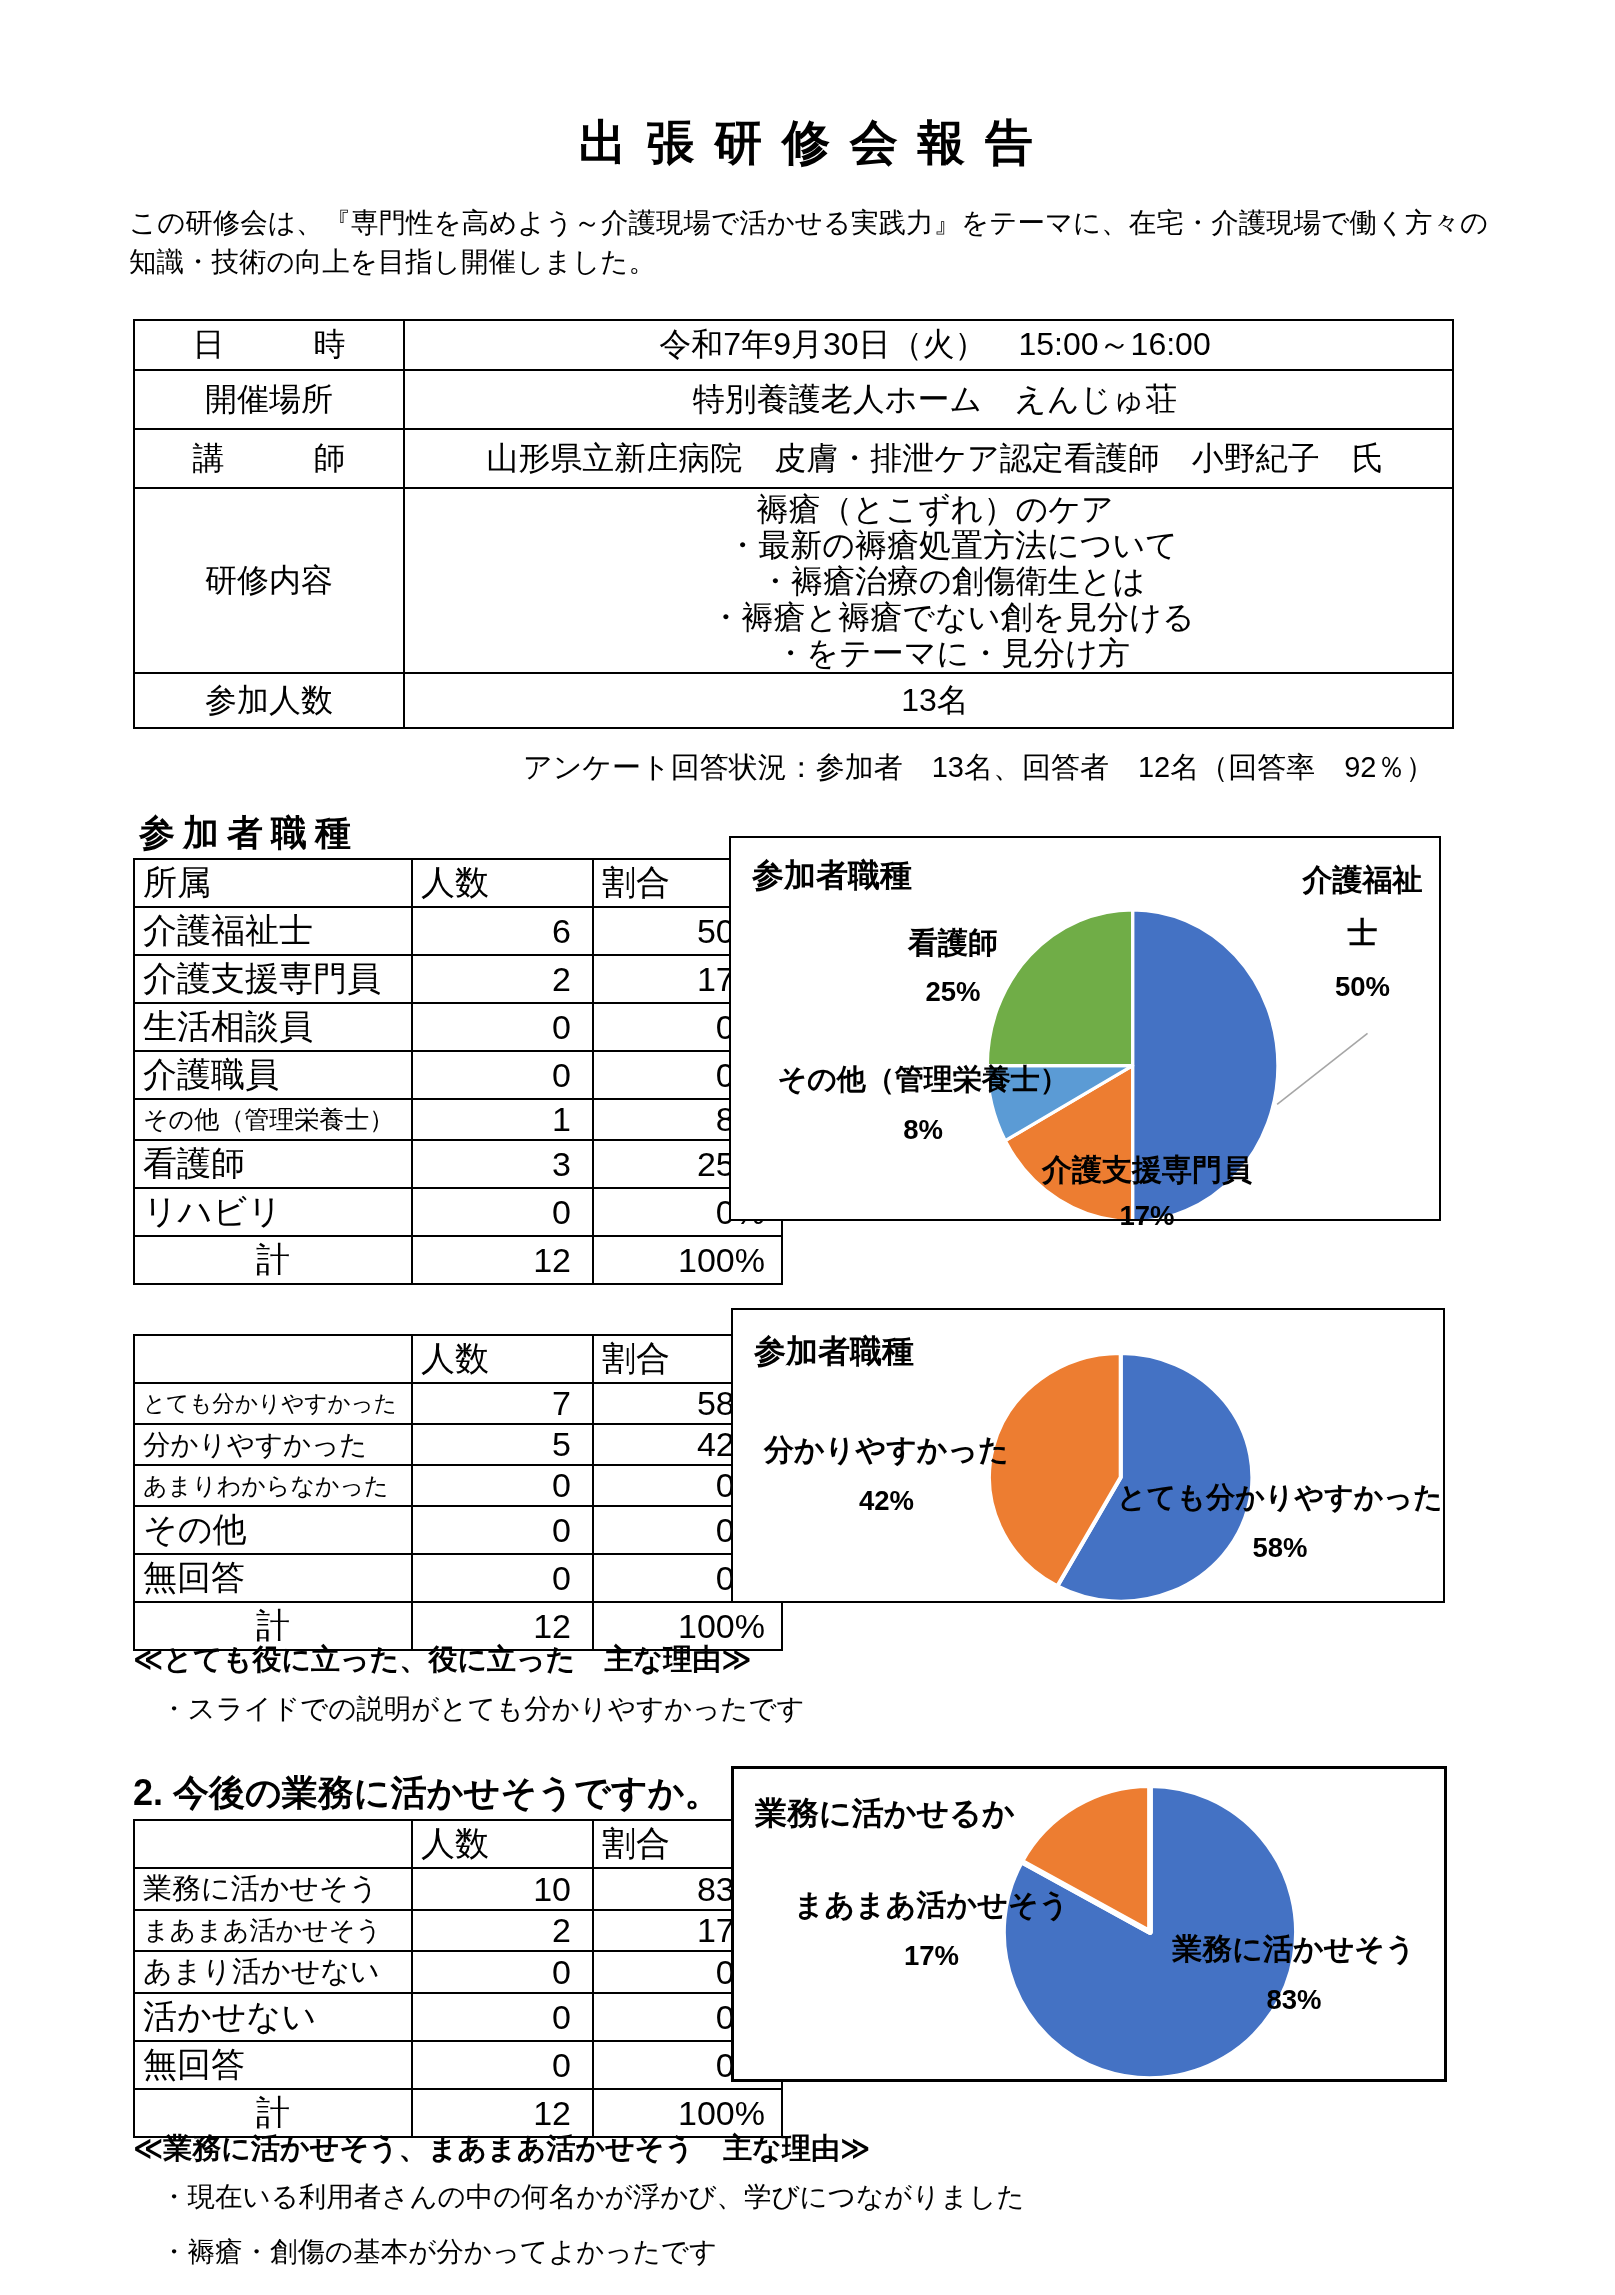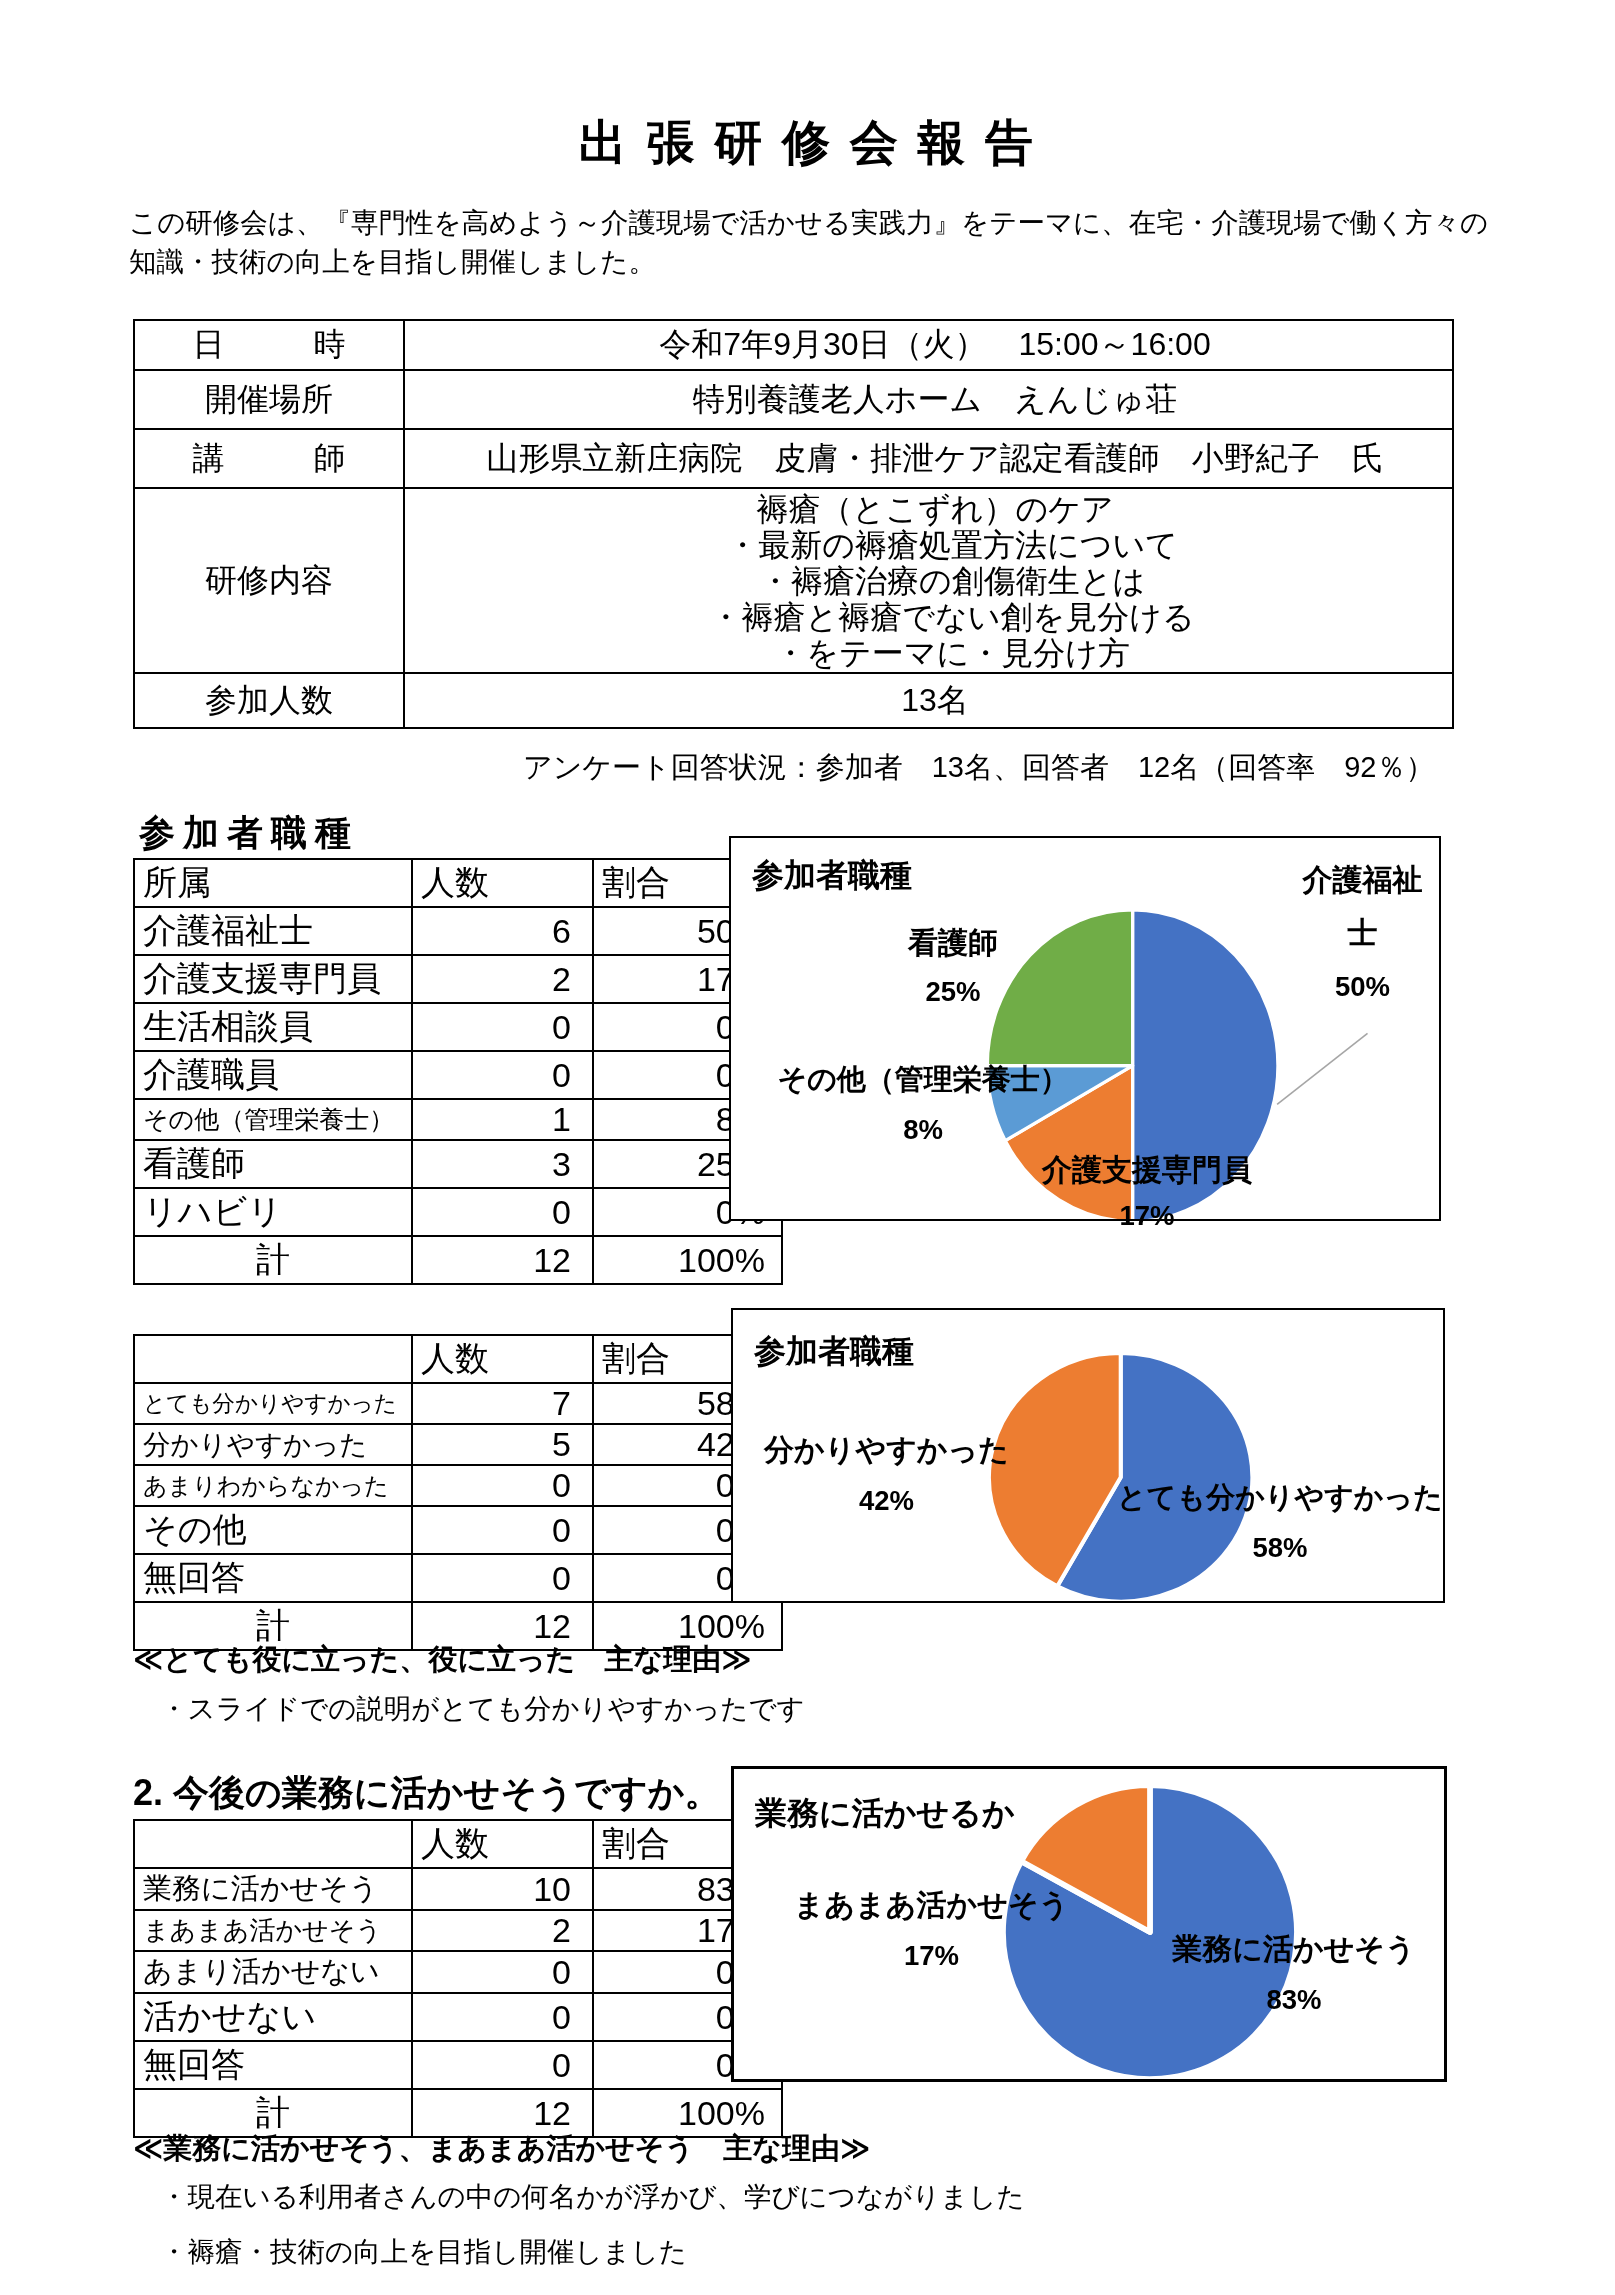--- a/index.html
+++ b/index.html
@@ -311,16 +311,16 @@
       <span class="pct">17%</span>
     </div>
     <div class="pie-label c3-right">
       <span>業務に活かせそう</span><br>
       <span class="pct">83%</span>
     </div>
   </div>
 
   <div class="reason-head rh2">≪業務に活かせそう、まあまあ活かせそう　主な理由≫</div>
   <div class="reason-item ri2a">・現在いる利用者さんの中の何名かが浮かび、学びにつながりました</div>
-  <div class="reason-item ri2b">・褥瘡・技術の向上を目指し開催しました</div>
+  <div class="reason-item ri2b">・褥瘡・創傷の基本が分かってよかったです</div>
 
 </div>
 
 
 </body></html>

